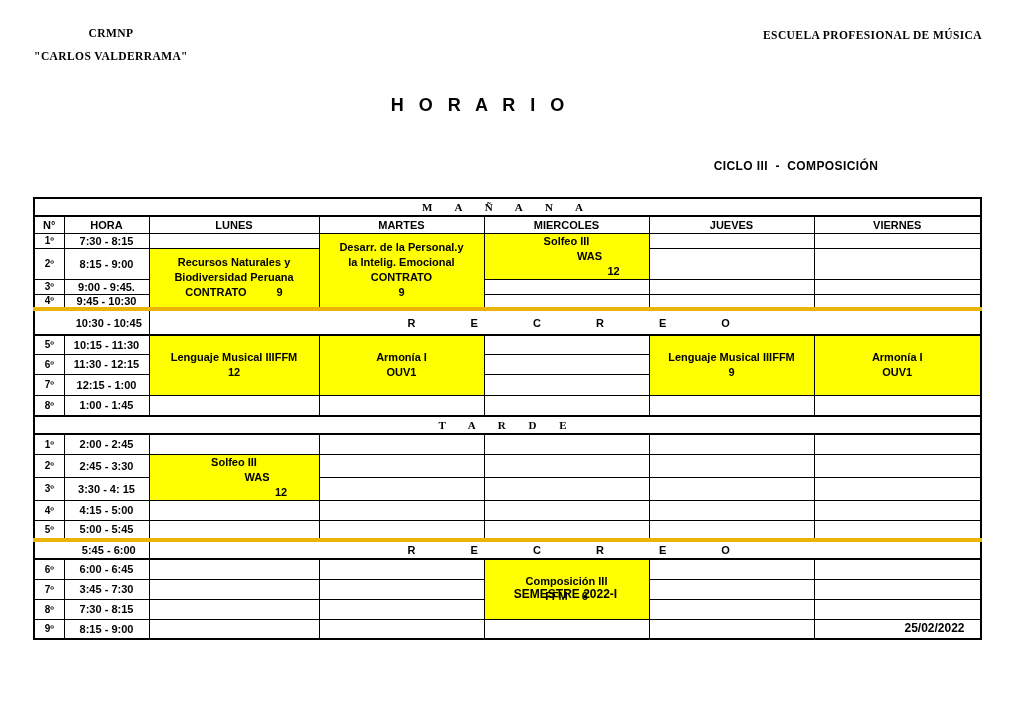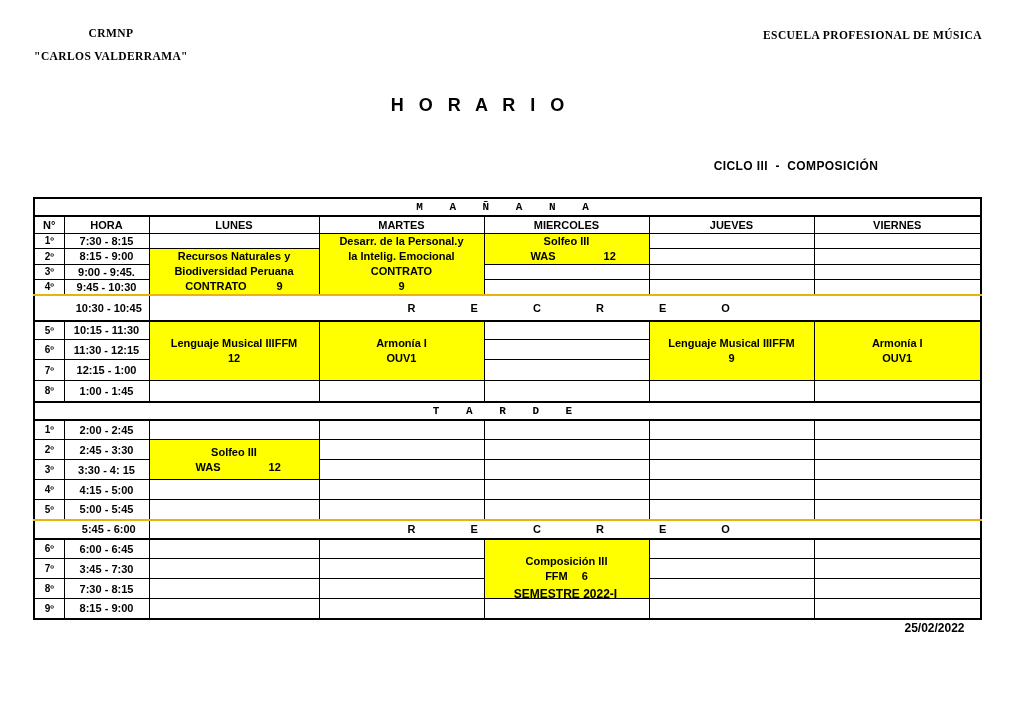--- a/index.html
+++ b/index.html
@@ -24,37 +24,37 @@
   .footer-date { left:851px; top:621px; width:167px; text-align:center; font-size:12px; }
 
   
   table.sched { position:absolute; left:33px; top:197px; width:947px;
                 border-collapse:collapse; table-layout:fixed; border:2px solid #000; }
   .sched td { border:1px solid #000; font-size:11px; font-weight:bold; text-align:center;
               vertical-align:middle; padding:0; overflow:hidden; white-space:nowrap; }
   .sched td.numcell { font-size:10px; }
   .yellow { background:var(--hl, #FFFF00); }
 
-  .section-head { font-family:Liberation Mono, monospace; font-size:15px; letter-spacing:10px; white-space:pre; }
+  .section-head { font-family:Liberation Serif, serif; font-size:15px; letter-spacing:10px; white-space:pre; }
   tr.r-sec td { border-top:2px solid #000; border-bottom:2px solid #000; }
-  tr.r-rec td { border-top:2px solid #eab308; border-bottom:2px solid #000;padding-left:34px; }
+  tr.r-rec td { border-top:4px solid #eab308; border-bottom:2px solid #000;padding-left:34px; }
   .recreo-letters { font-size:13px; letter-spacing:26px; white-space:pre;margin-top:20px; }
   .rectime { padding-left:28px; }
 
   .rh-sec  { height:18px; }
   .rh-head { height:17px; }
   .rh15 { height:15px; }
   .rh-rec1 { height:26px; }
   .rh19 { height:19px; }
   .rh20 { height:20px; }
   .rh21 { height:21px; }
 
   .cl { line-height:15px; font-size:11px; font-weight:bold; }
   .between { display:flex; justify-content:center; padding:0 4px; }
-  .was-line { display:flex; justify-content:flex-start; padding-left:46px; }
+  .was-line { display:flex; justify-content:flex-start; padding-left:46px;flex-direction:column; }
   .was-line .num2 { margin-left:48px; }
   .gap30 { margin-left:30px; }
   .gap14 { margin-left:14px; }
 </style>
 </head>
 <body>
 
 <div class="abs serif b org-abbrev">CRMNP</div>
 <div class="abs serif b org-name">"CARLOS VALDERRAMA"</div>
 <div class="abs serif b school-name">ESCUELA PROFESIONAL DE MÚSICA</div>

